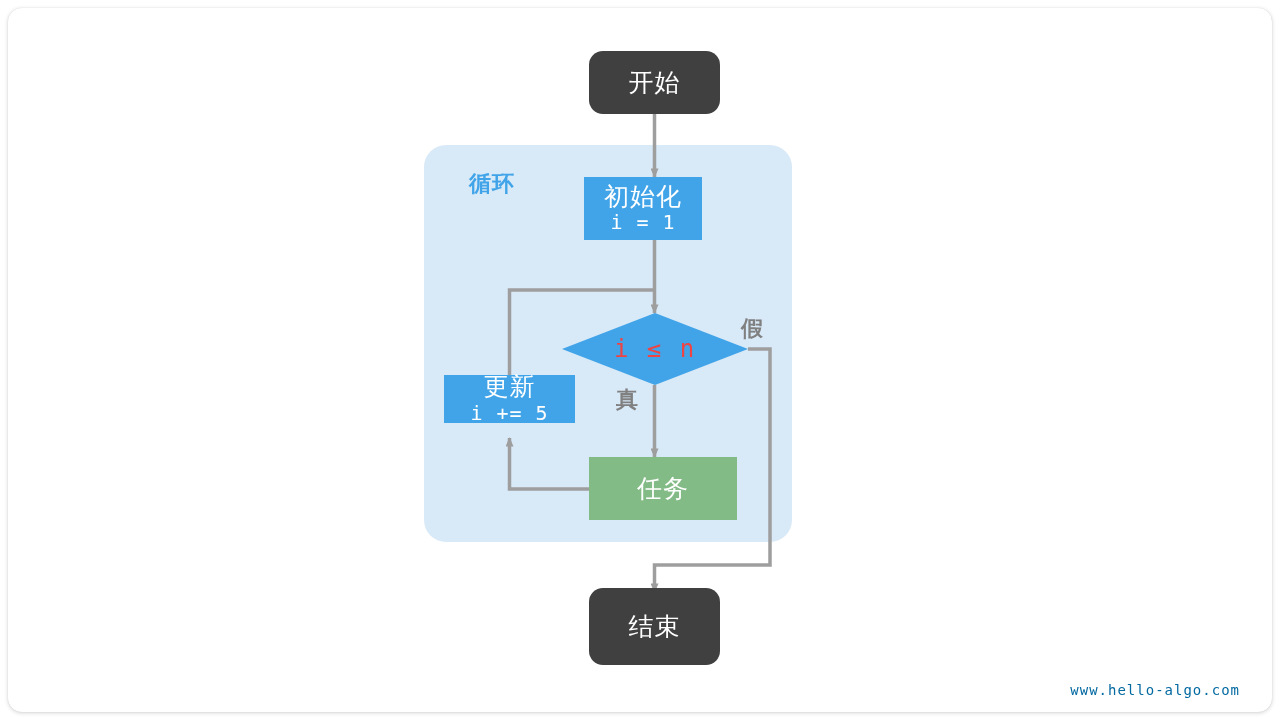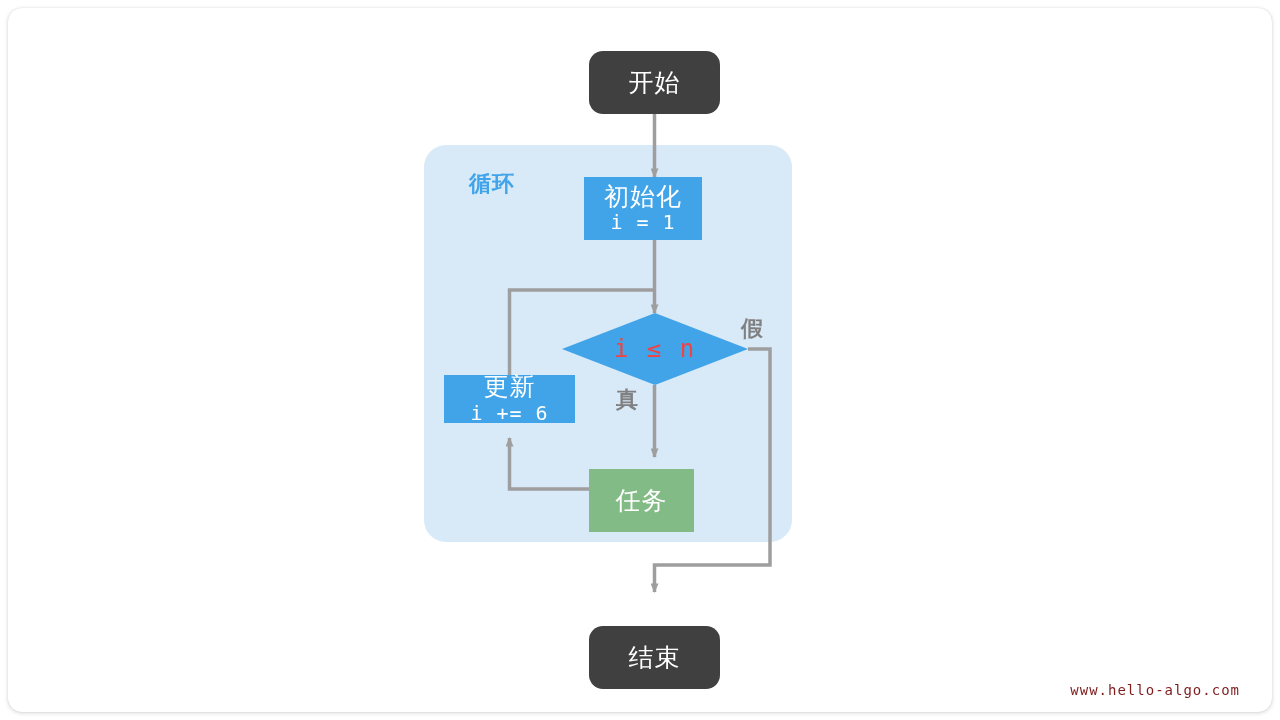--- a/index.html
+++ b/index.html
@@ -113,21 +113,21 @@
     font-family: "DejaVu Sans Mono", "Liberation Mono", monospace;
     font-size: 24px;
     letter-spacing: 2px;
     pointer-events: none;
   }
 
   .watermark {
     position: absolute;
     right: 40px;
     bottom: 22px;
-    color: #7f1d1d;
+    color: #0369a1;
     font-family: "DejaVu Sans Mono", "Liberation Mono", monospace;
     font-size: 14px;
     letter-spacing: 1px;
   }
 
   svg.edges {
     position: absolute;
     left: 0;
     top: 0;
     width: 1280px;
@@ -191,27 +191,27 @@
       <span class="cn">开始</span>
     </div>
 
     <div class="node process-blue" style="left:576px; top:177px; width:118px; height:63px;margin-left:8px;">
       <span class="cn">初始化</span>
       <span class="code">i = 1</span>
     </div>
 
     <div class="node process-blue" style="left:444px; top:375px; width:131px; height:48px;">
       <span class="cn">更新</span>
-      <span class="code">i += 6</span>
-    </div>
-
-    <div class="node process-green" style="left:589px; top:457px; width:105px; height:63px;margin-top:12px;">
+      <span class="code">i += 5</span>
+    </div>
+
+    <div class="node process-green" style="left:589px; top:457px; width:148px; height:63px;">
       <span class="cn">任务</span>
     </div>
 
-    <div class="node terminal" style="left:589px; top:626px; width:131px; height:63px;">
+    <div class="node terminal" style="left:589px; top:588px; width:131px; height:77px;">
       <span class="cn">结束</span>
     </div>
 
     <div class="watermark">www.hello-algo.com</div>
 
   </div>
 </div>
 
 </body></html>

